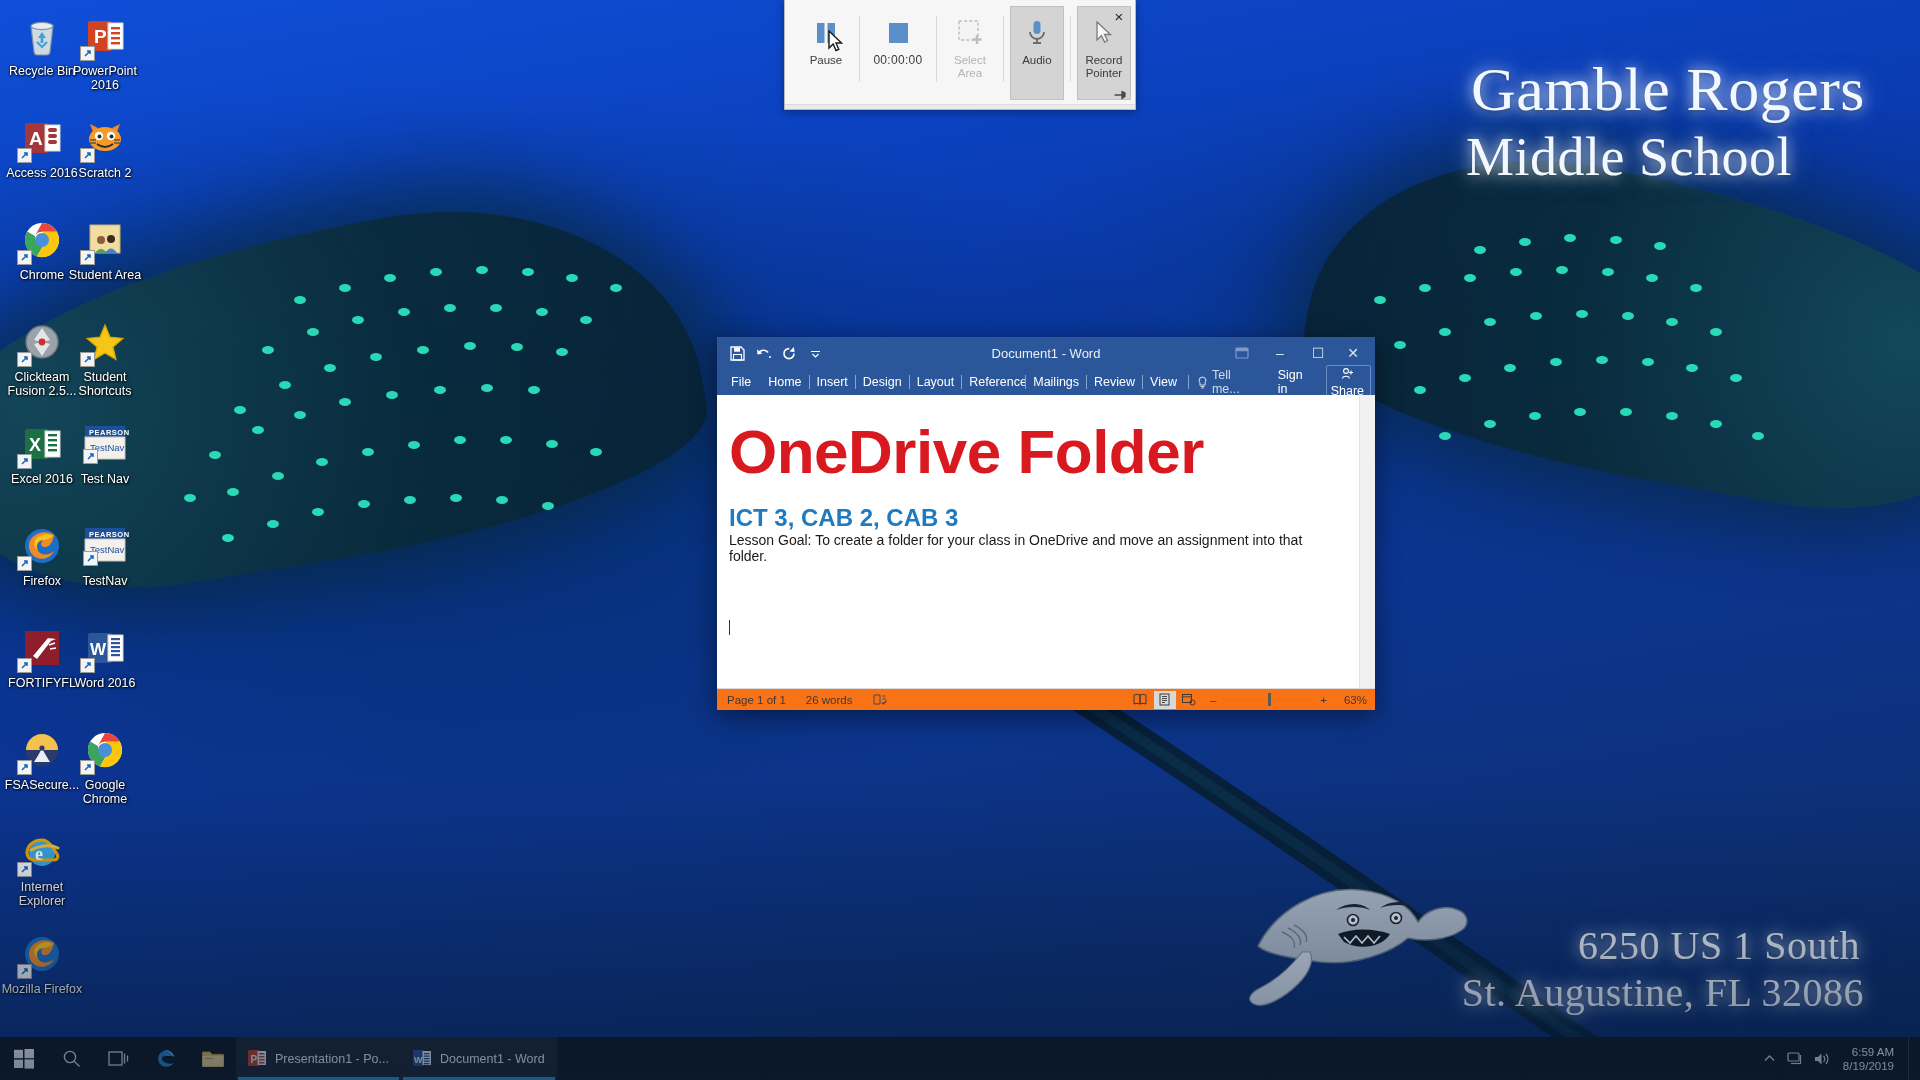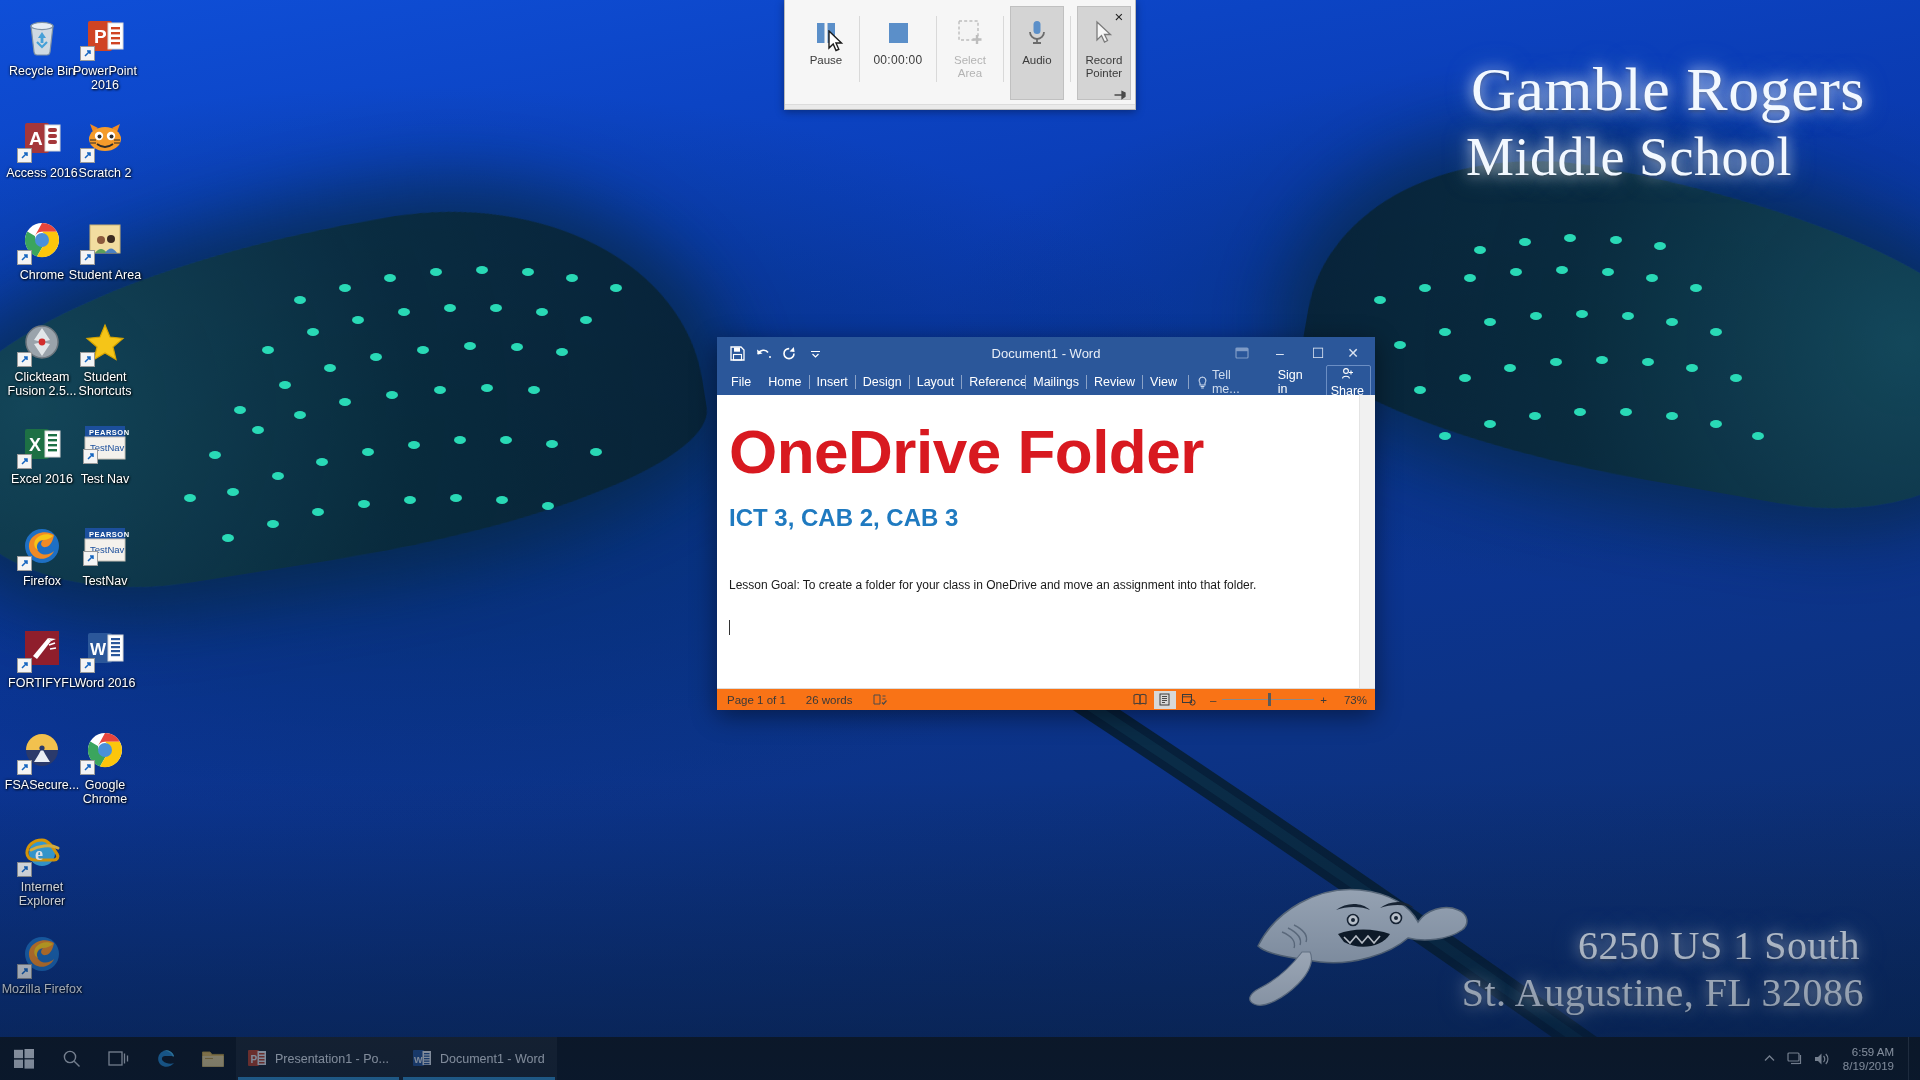--- a/index.html
+++ b/index.html
@@ -195,21 +195,21 @@
   #word-right-gutter { width: 16px; background:#f1f1f1; border-left:1px solid #e4e4e4; }
 
   #doc-h1 {
     color: #d81920; font-size: 62px; font-weight: bold; line-height: 1.05;
     letter-spacing: -0.5px; padding-left: 2px;
   }
   #doc-h2 {
     color: #1f7ac0; font-size: 24px; font-weight: bold; margin-top: 20px; padding-left: 2px;
   }
   #doc-p {
-    color: #1a1a1a; font-size: 12px; margin-top: 46px; padding-left: 2px;
+    color: #1a1a1a; font-size: 14px; padding-left: 2px;
   }
   
   #doc-caret {
     position:absolute; left: 12px; top: 225px; width: 1px; height: 15px; background:#333;
   }
 
   #word-statusbar {
     height: 22px; background:#f97316; border-top:1px solid #dcdcdc;
     display:flex; align-items:center; font-size: 11.5px; color:#3a3a3a;
     padding: 0 8px;
@@ -914,21 +914,21 @@
           </svg>
         </div>
       </div>
 
       <div id="sb-zoom">
         <span style="cursor:default;">–</span>
         <span id="zoom-track">
           <span id="zoom-thumb"></span>
         </span>
         <span style="cursor:default;">+</span>
-        <span id="zoom-pct">73%</span>
+        <span id="zoom-pct">63%</span>
       </div>
     </div>
   </div>
 
   <div id="taskbar">
 
     <div id="start-btn">
       <svg width="20" height="20" viewBox="0 0 20 20">
         <rect x="0" y="0.8" width="9" height="8.4" fill="#ffffff"></rect>
         <rect x="10.5" y="0" width="9.5" height="9.2" fill="#ffffff"></rect>

